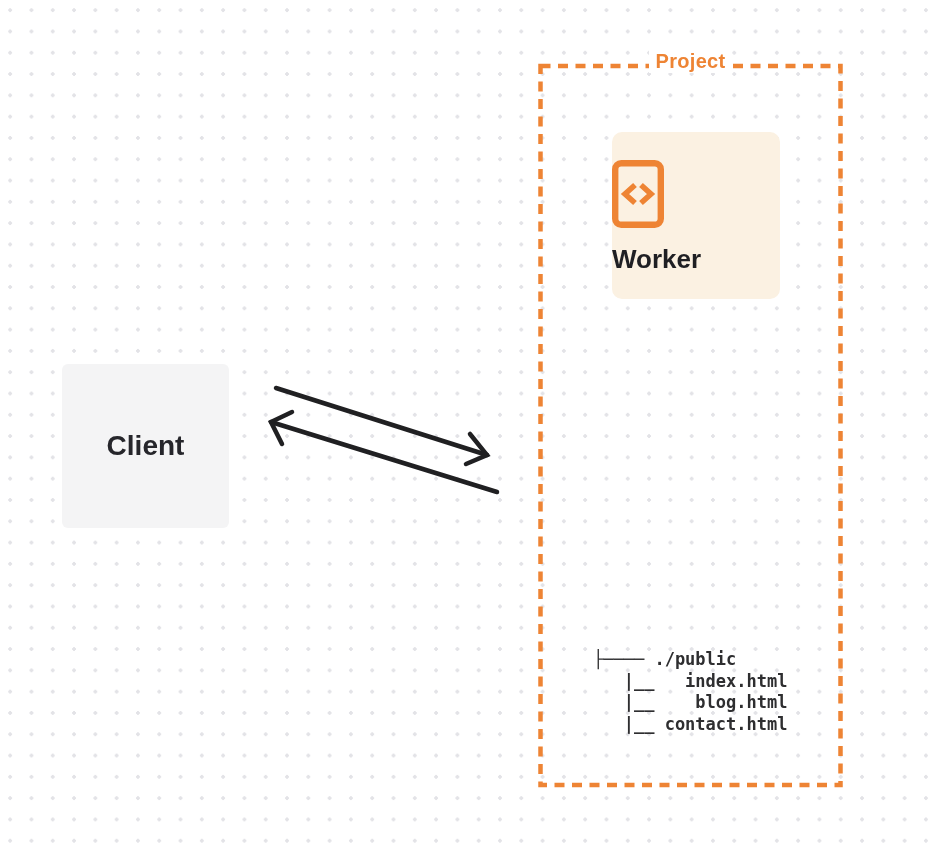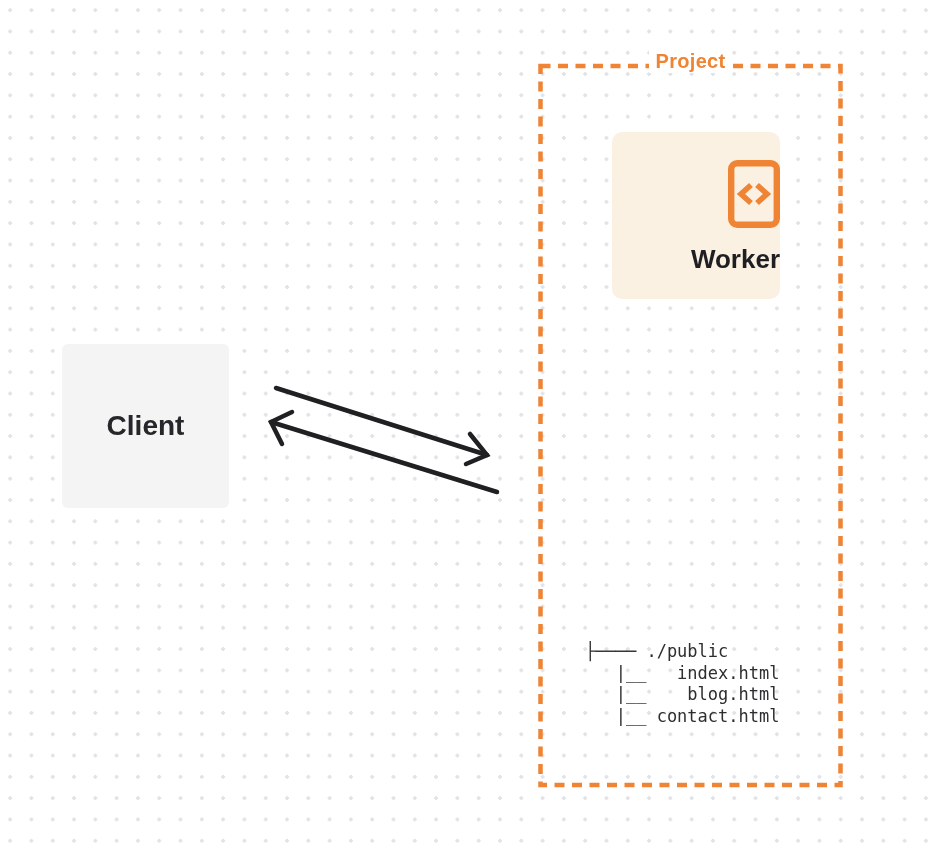--- a/index.html
+++ b/index.html
@@ -35,44 +35,44 @@
     position:absolute;left:539px;top:50px;width:303px;
     text-align:center;z-index:3;
   }
   .project-label-wrap span{
     display:inline-block;background:var(--bg,#fff);
     padding:0 7px;
     color:var(--accent,#EE8434);
     font-size:20px;font-weight:bold;letter-spacing:.3px;
   }
   .client-card{
-    position:absolute;left:62px;top:344px;width:167px;height:164px;
+    position:absolute;left:62px;top:364px;width:167px;height:164px;
     background:var(--gray-card,#F4F4F5);border-radius:6px;z-index:2;
     display:flex;align-items:center;justify-content:center;text-align:center;
   }
   .client-card span{
     color:#26262B;font-size:28px;font-weight:bold;
   }
   .url-label{
     position:absolute;left:281px;top:340px;z-index:2;
     color:var(--ink,#202022);font-size:17.5px;font-weight:bold;letter-spacing:.2px;
   }
   .card{
     position:absolute;background:var(--cream,#FBF1E2);border-radius:10px;z-index:2;
-    display:flex;flex-direction:column;align-items:flex-end;justify-content:center;gap:18px;
+    display:flex;flex-direction:column;align-items:flex-start;justify-content:center;gap:18px;
   }
   .card.worker{left:612px;top:132px;width:168px;height:167px;}
   .card.assets{left:607px;top:480px;width:172px;height:168px;}
   .card-label{color:var(--label-ink,#1F1F23);font-size:26px;font-weight:bold;line-height:1;}
   .icon-stroke{fill:none;stroke:var(--accent,#EE8434);}
   .icon-fill{fill:var(--accent,#EE8434);stroke:none;}
   pre.tree{
-    position:absolute;left:585px;top:641px;margin:0;z-index:2;
+    position:absolute;left:585px;top:641px;margin:8px;z-index:2;
     font-family:"DejaVu Sans Mono",monospace;
-    font-size:17px;line-height:21.5px;font-weight:400;
+    font-size:17px;line-height:21.5px;font-weight:700;
     color:var(--tree-ink,#2E2E30);
   }
 </style>
 </head>
 <body>
 
 <div class="canvas">
 
   <svg class="overlay" width="938" height="860" viewBox="0 0 938 860" aria-hidden="true">
     <rect class="project-border" x="540.5" y="66" width="300" height="719"></rect>

